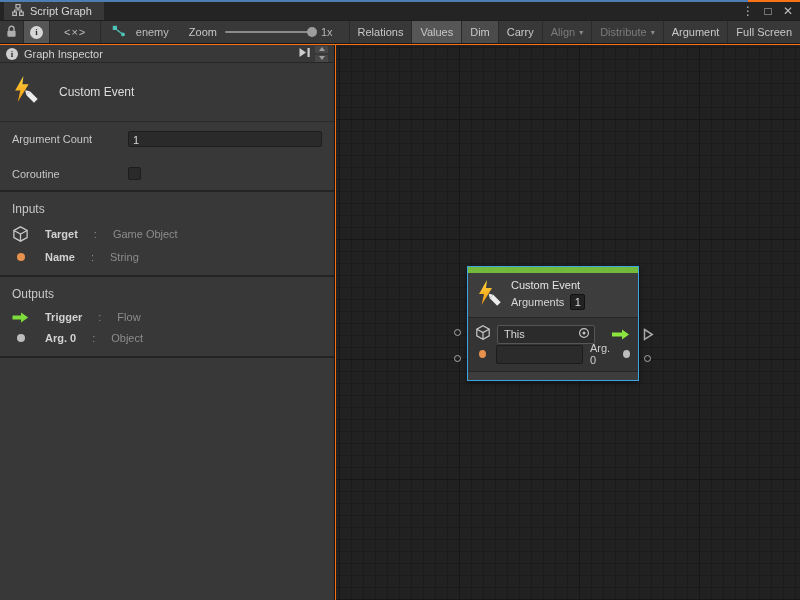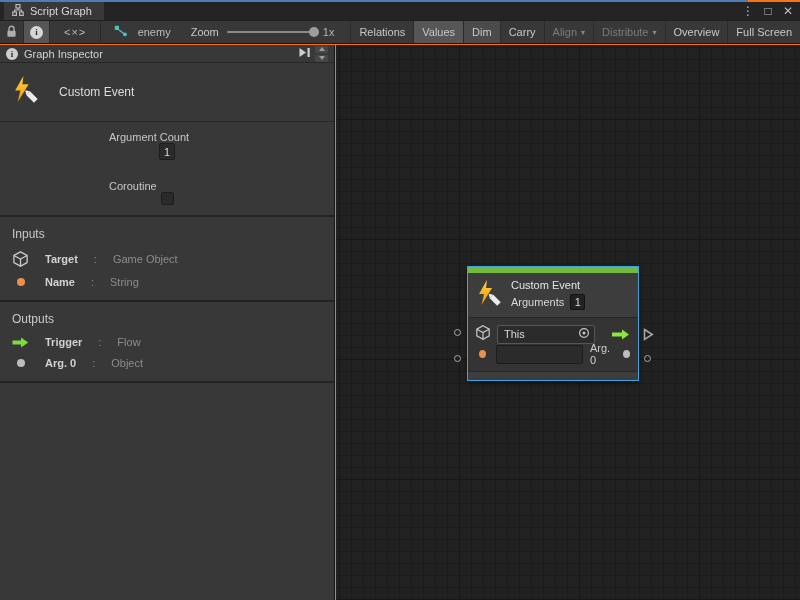--- a/index.html
+++ b/index.html
@@ -40,21 +40,21 @@
   .ph-right { margin-left:auto; display:flex; align-items:center; gap:4px; }
   .spinner { display:flex; flex-direction:column; gap:2px; }
   .spin-btn { width:13px; height:7px; background:#474747; display:flex; align-items:center; justify-content:center; }
   .tri-up { width:0; height:0; border-left:3px solid transparent; border-right:3px solid transparent; border-bottom:4px solid #9d9d9d; }
   .tri-dn { width:0; height:0; border-left:3px solid transparent; border-right:3px solid transparent; border-top:4px solid #9d9d9d; }
 
   .unit-header { display:flex; align-items:center; gap:20px; padding:13px 12px 14px 12px; border-bottom:1px solid #292929; }
   .unit-title { font-size:12px; color:#dcdcdc; }
 
   .fields { padding:9px 12px 10px 12px; border-bottom:2px solid #232323; }
-  .frow { display:flex; align-items:center; margin-bottom:6px;flex-direction:column; }
+  .frow { display:flex; align-items:center; margin-bottom:6px; }
   .frow:last-child { margin-bottom:0;margin-top:20px; }
   .flabel { width:116px; font-size:11px; color:#c6c6c6; }
   .tfield { flex:1; height:16px; background:#2a2a2a; border:1px solid #1d1d1d; border-radius:2px;
             font-size:11px; color:#d6d6d6; padding:1px 4px 0 4px; line-height:14px; }
   .checkbox { width:13px; height:13px; background:#2a2a2a; border:1px solid #1d1d1d; border-radius:2px; }
 
   .section { padding:10px 12px 12px 12px; border-bottom:2px solid #232323; }
   .sec-head { font-size:12px; color:#c9c9c9; margin-bottom:10px; }
   .port-row { display:flex; align-items:center; gap:16px; margin-bottom:9px; font-size:11px; }
   .port-row:last-child { margin-bottom:0; }
@@ -171,21 +171,21 @@
     </div>
     <div class="tbtn disabled">
       <span>Align</span>
       <span class="dd-arrow">▾</span>
     </div>
     <div class="tbtn disabled">
       <span>Distribute</span>
       <span class="dd-arrow">▾</span>
     </div>
     <div class="tbtn">
-      <span>Overview</span>
+      <span>Argument</span>
     </div>
     <div class="tbtn" style="border-right:none;">
       <span>Full Screen</span>
     </div>
   </div>
 
   <div class="panel">
     <div class="panel-header">
       <span style="width:12px;height:12px;border-radius:50%;background:#cfcfcf;color:#2d2d2d;
                    display:flex;align-items:center;justify-content:center;font-size:9px;font-weight:bold;font-family:'Liberation Serif',serif;">i</span>

